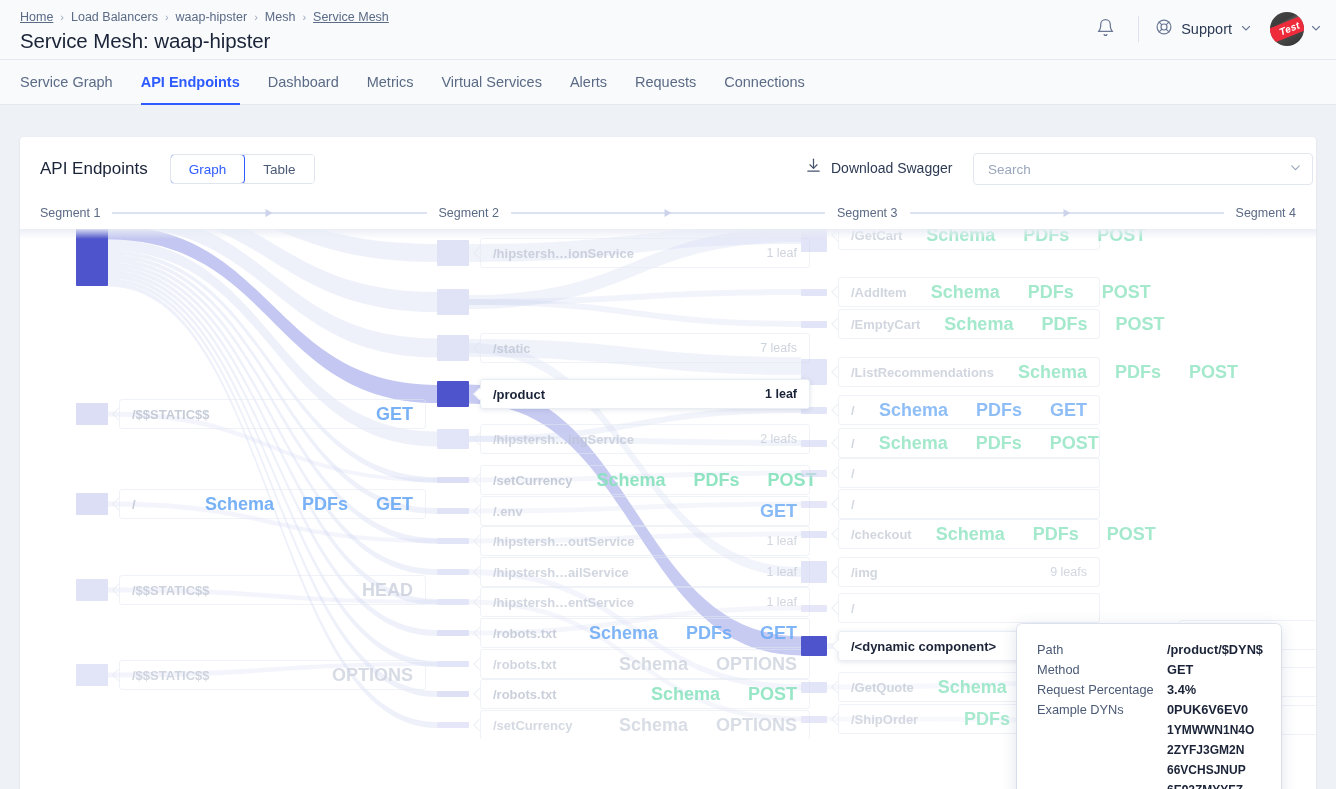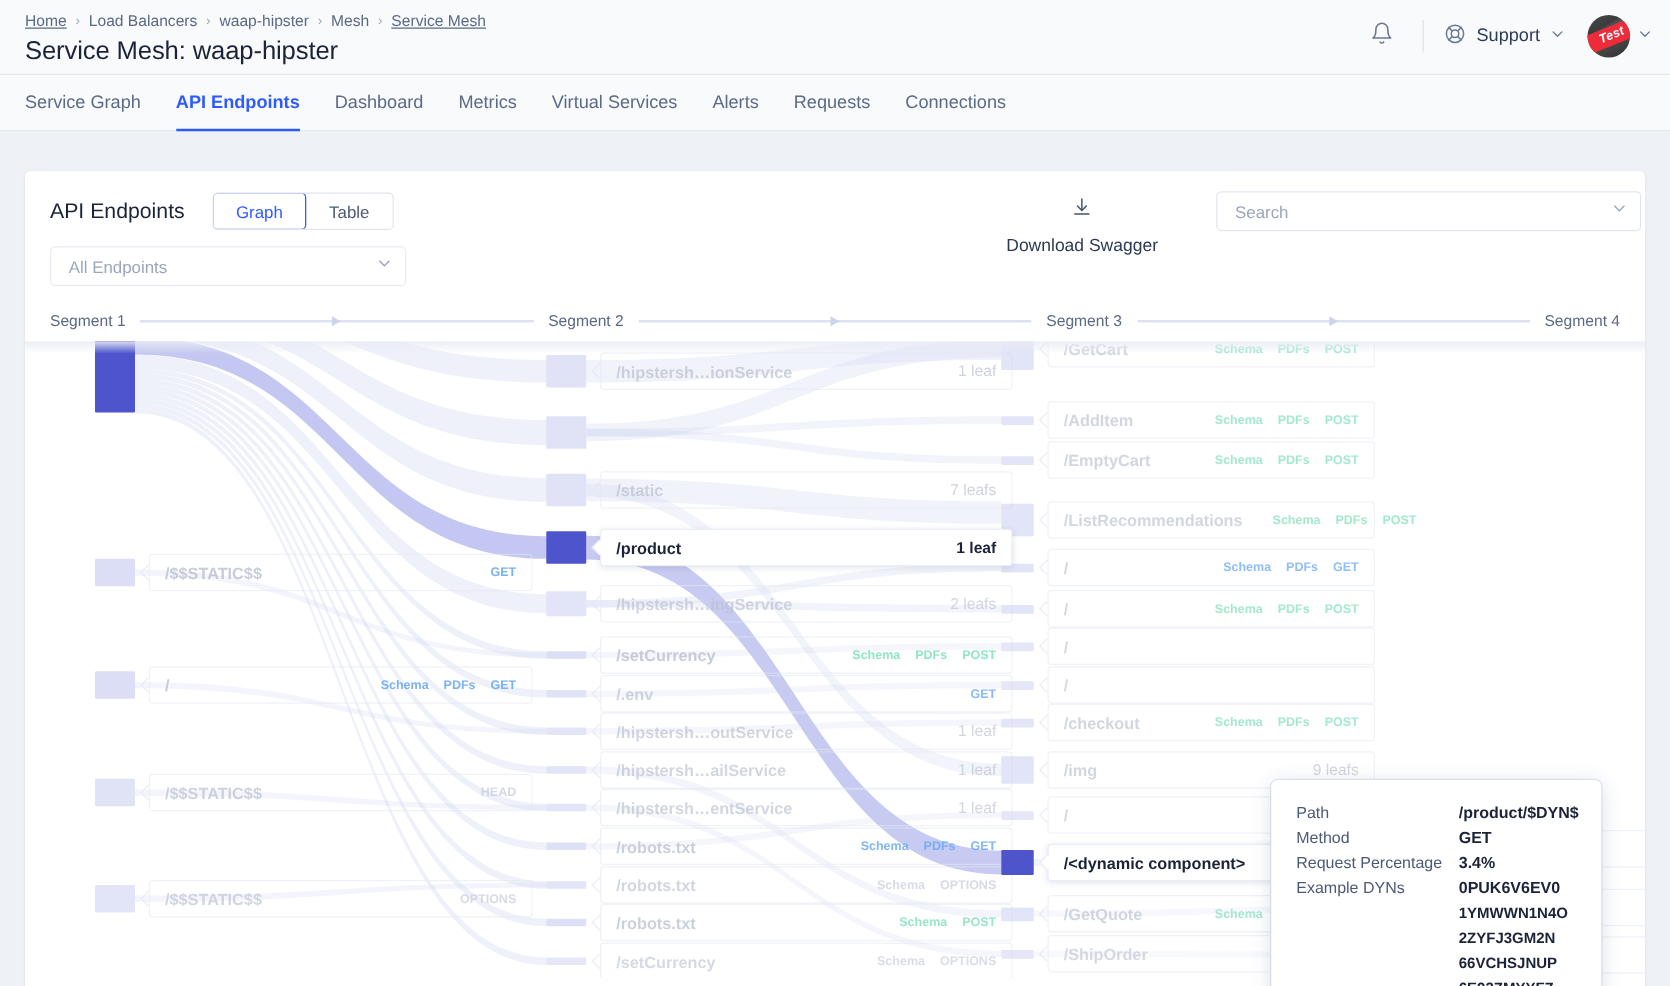--- a/index.html
+++ b/index.html
@@ -96,21 +96,21 @@
     border: none; font-family: inherit;
   }
   .seg-btn.active {
     color: #2e5bff; border: 1.5px solid #2e5bff; border-radius: 4px;
     margin: -1px; position: relative; z-index: 2;
   }
   .seg-btn + .seg-btn { border-left: 1px solid #e7ebf2; }
 
   .dl-swagger {
     position: absolute; left: 765px; top: 4px;
-    display: flex; align-items: center; gap: 9px; cursor: pointer; flex-direction: column;
+    display: flex; align-items: center; gap: 9px; cursor: pointer;
   }
   .dl-label { font-size: 14px; color: #2c3a54; }
 
   .search-box {
     position: absolute; left: 933px; top: 0px;
     width: 340px; height: 32px;
     border: 1px solid #e2e7ef; border-radius: 4px;
     background: #fff; display: flex; align-items: center;
     padding: 0 10px 0 14px; cursor: text;
   }
@@ -166,21 +166,21 @@
   }
   .node-card::before {
     content: ""; position: absolute; left: -6px; top: 50%;
     transform: translateY(-50%) rotate(45deg);
     width: 8px; height: 8px;
     border-left: 1px solid rgba(226,231,240,0.7);
     border-bottom: 1px solid rgba(226,231,240,0.7);
     background: transparent;
   }
   .node-path { font-size: 13px; font-weight: bold; white-space: nowrap; }
-  .node-tags { margin-left: auto; display: flex; gap: 12px; font-size: 10px; white-space: nowrap; padding-left: 24px; }
+  .node-tags { margin-left: auto; display: flex; gap: 28px; font-size: 18px; white-space: nowrap; padding-left: 24px; }
   .node-leaf { margin-left: auto; font-size: 12.5px; padding-left: 24px; white-space: nowrap; }
 
   .node.active { z-index: 20; }
   .node.active .node-card {
     background: #fff; border: 1px solid #e9edf4;
     box-shadow: 0 1px 5px rgba(40,60,110,0.13);
   }
   .node.active .node-card::before {
     background: #fff; border-left: 1px solid #e9edf4; border-bottom: 1px solid #e9edf4;
   }
@@ -292,28 +292,20 @@
       <div class="search-box">
         <span class="search-ph">Search</span>
         <span>
           <svg width="13" height="13" viewBox="0 0 24 24" fill="none" stroke="#9aa6bb" stroke-width="2" stroke-linecap="round">
               <path d="M5 9l7 7 7-7"></path>
             </svg>
         </span>
       </div>
     </div>
 
-    <div class="filter-select">
-      <span class="filter-ph">All Endpoints</span>
-      <span>
-        <svg width="13" height="13" viewBox="0 0 24 24" fill="none" stroke="#9aa6bb" stroke-width="2" stroke-linecap="round">
-            <path d="M5 9l7 7 7-7"></path>
-          </svg>
-      </span>
-    </div>
   </div>
 
   <div class="ruler" id="ruler">
       <div class="seg-label">Segment 1</div>
       <div class="seg-arrow">
         <div class="line"></div>
         <div class="tip"></div>
       </div>
       <div class="seg-label">Segment 2</div>
       <div class="seg-arrow">

